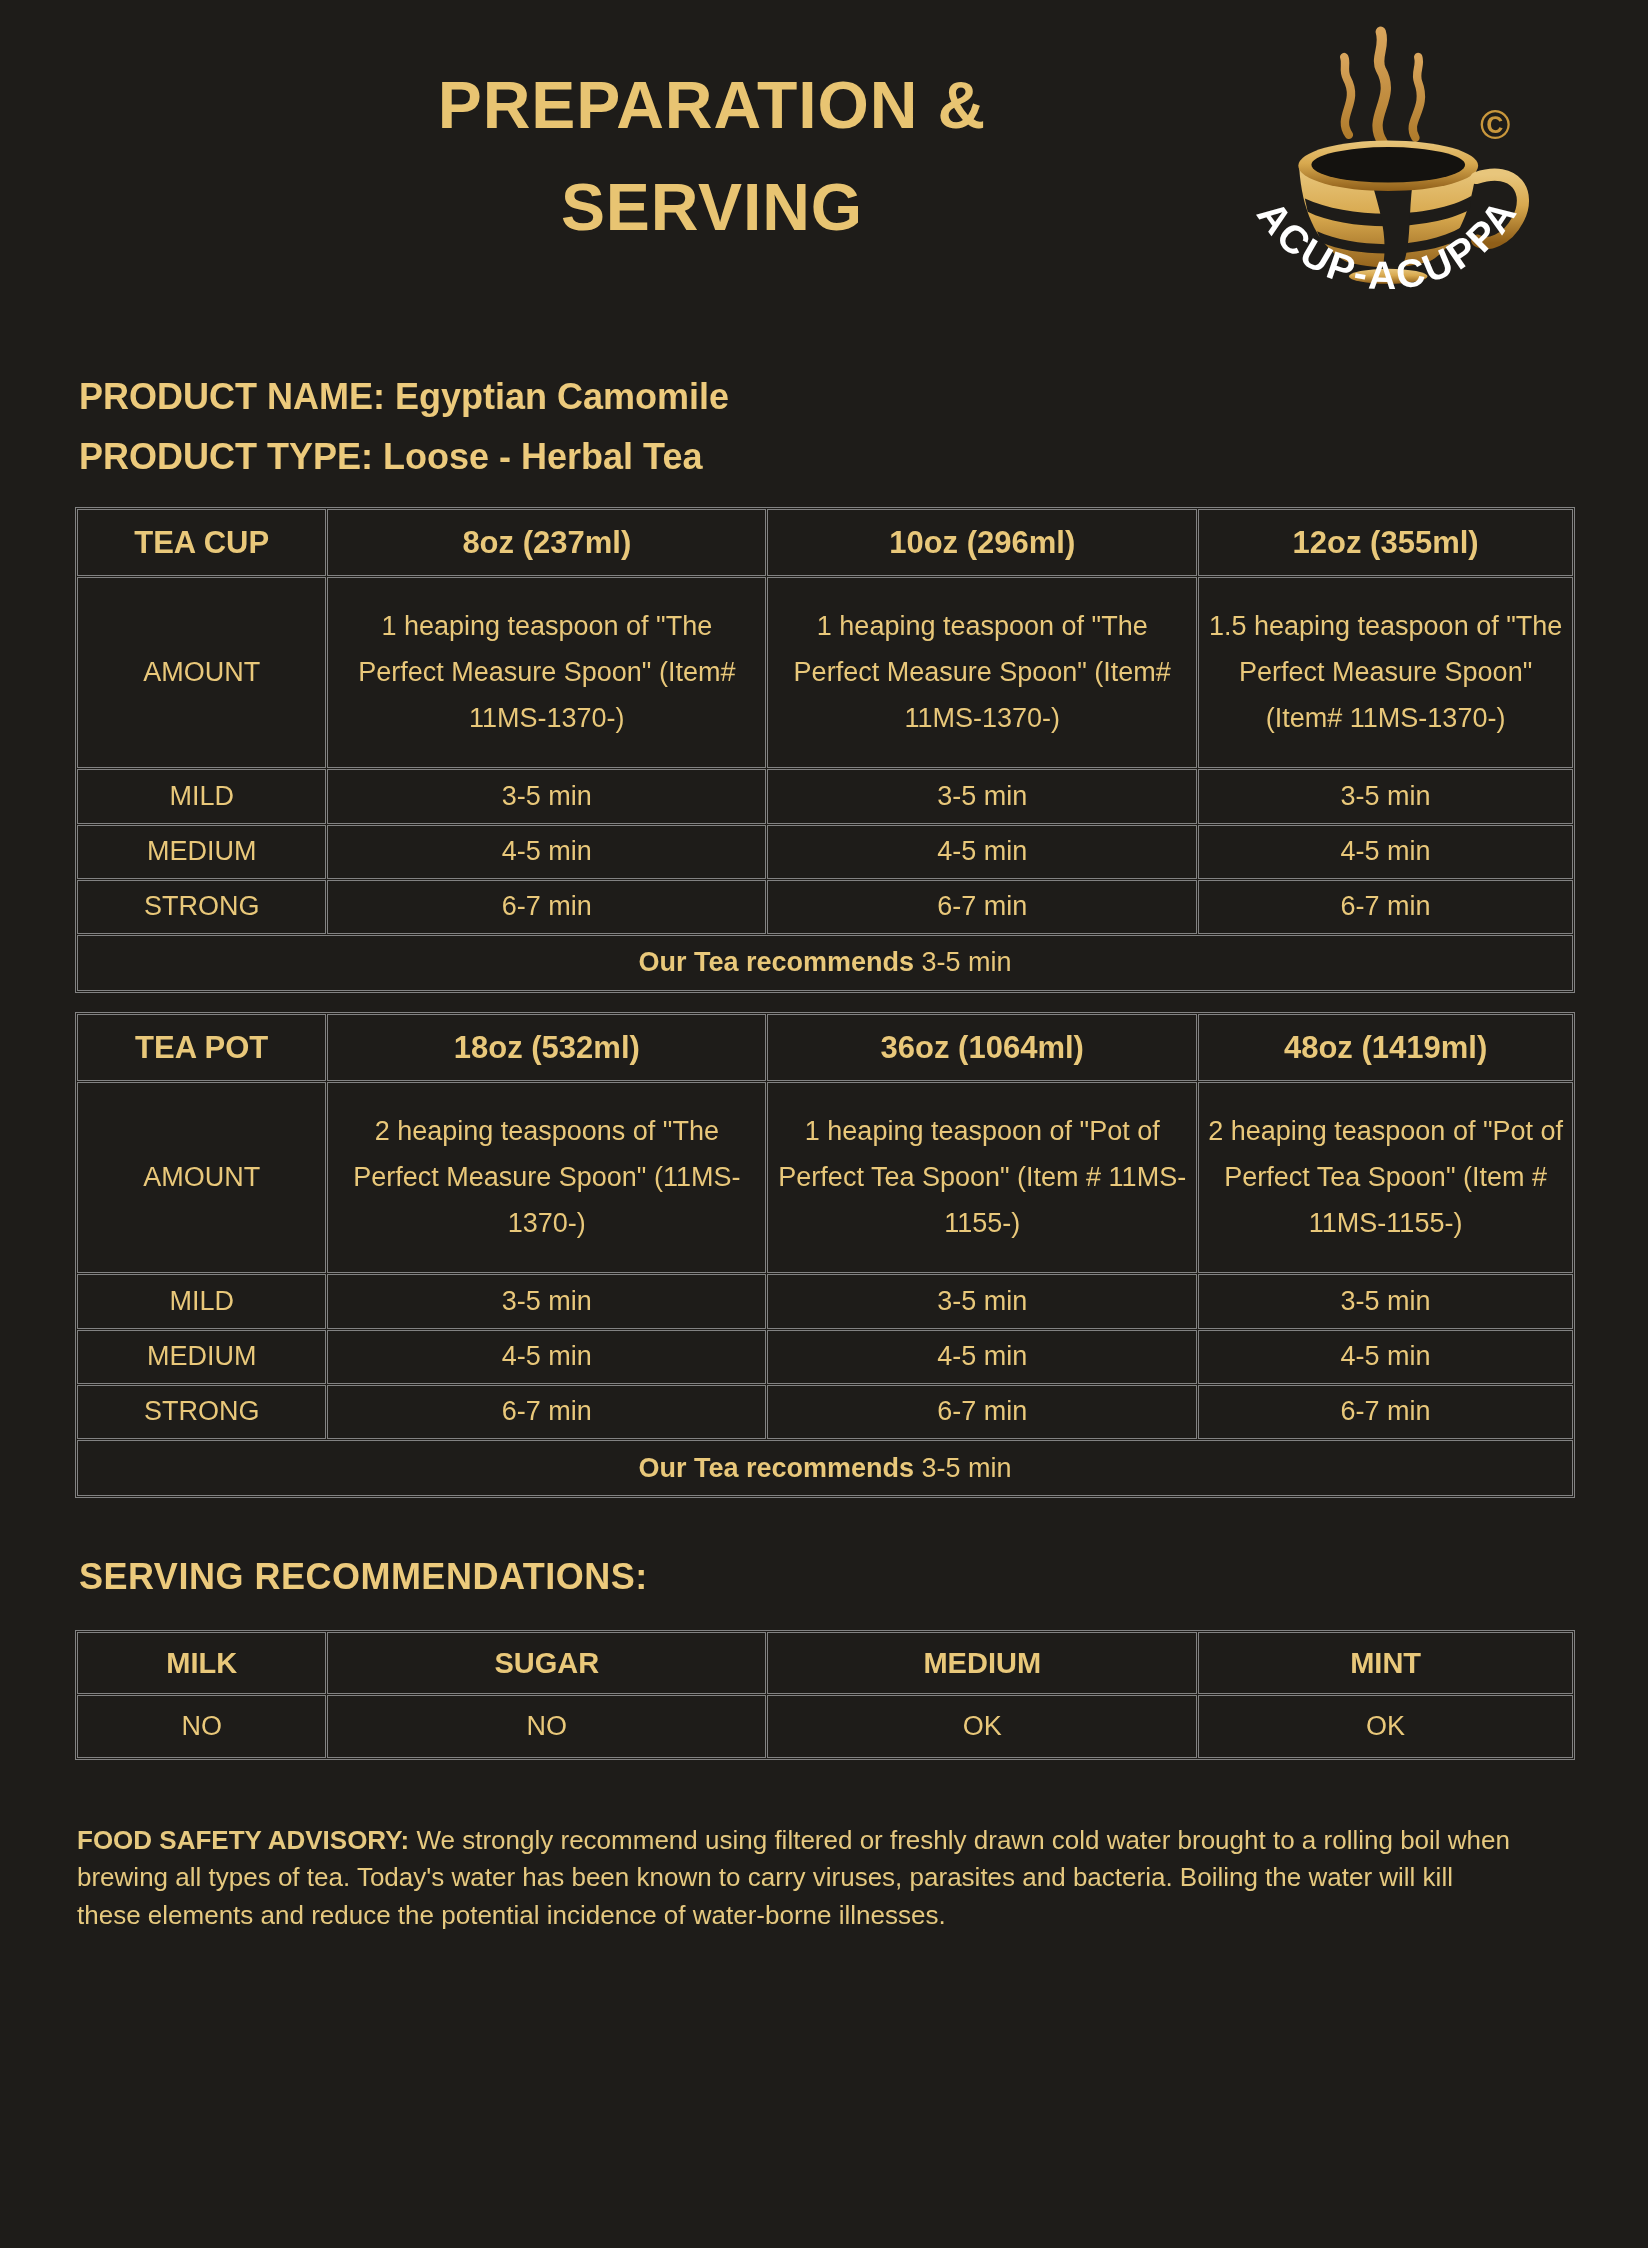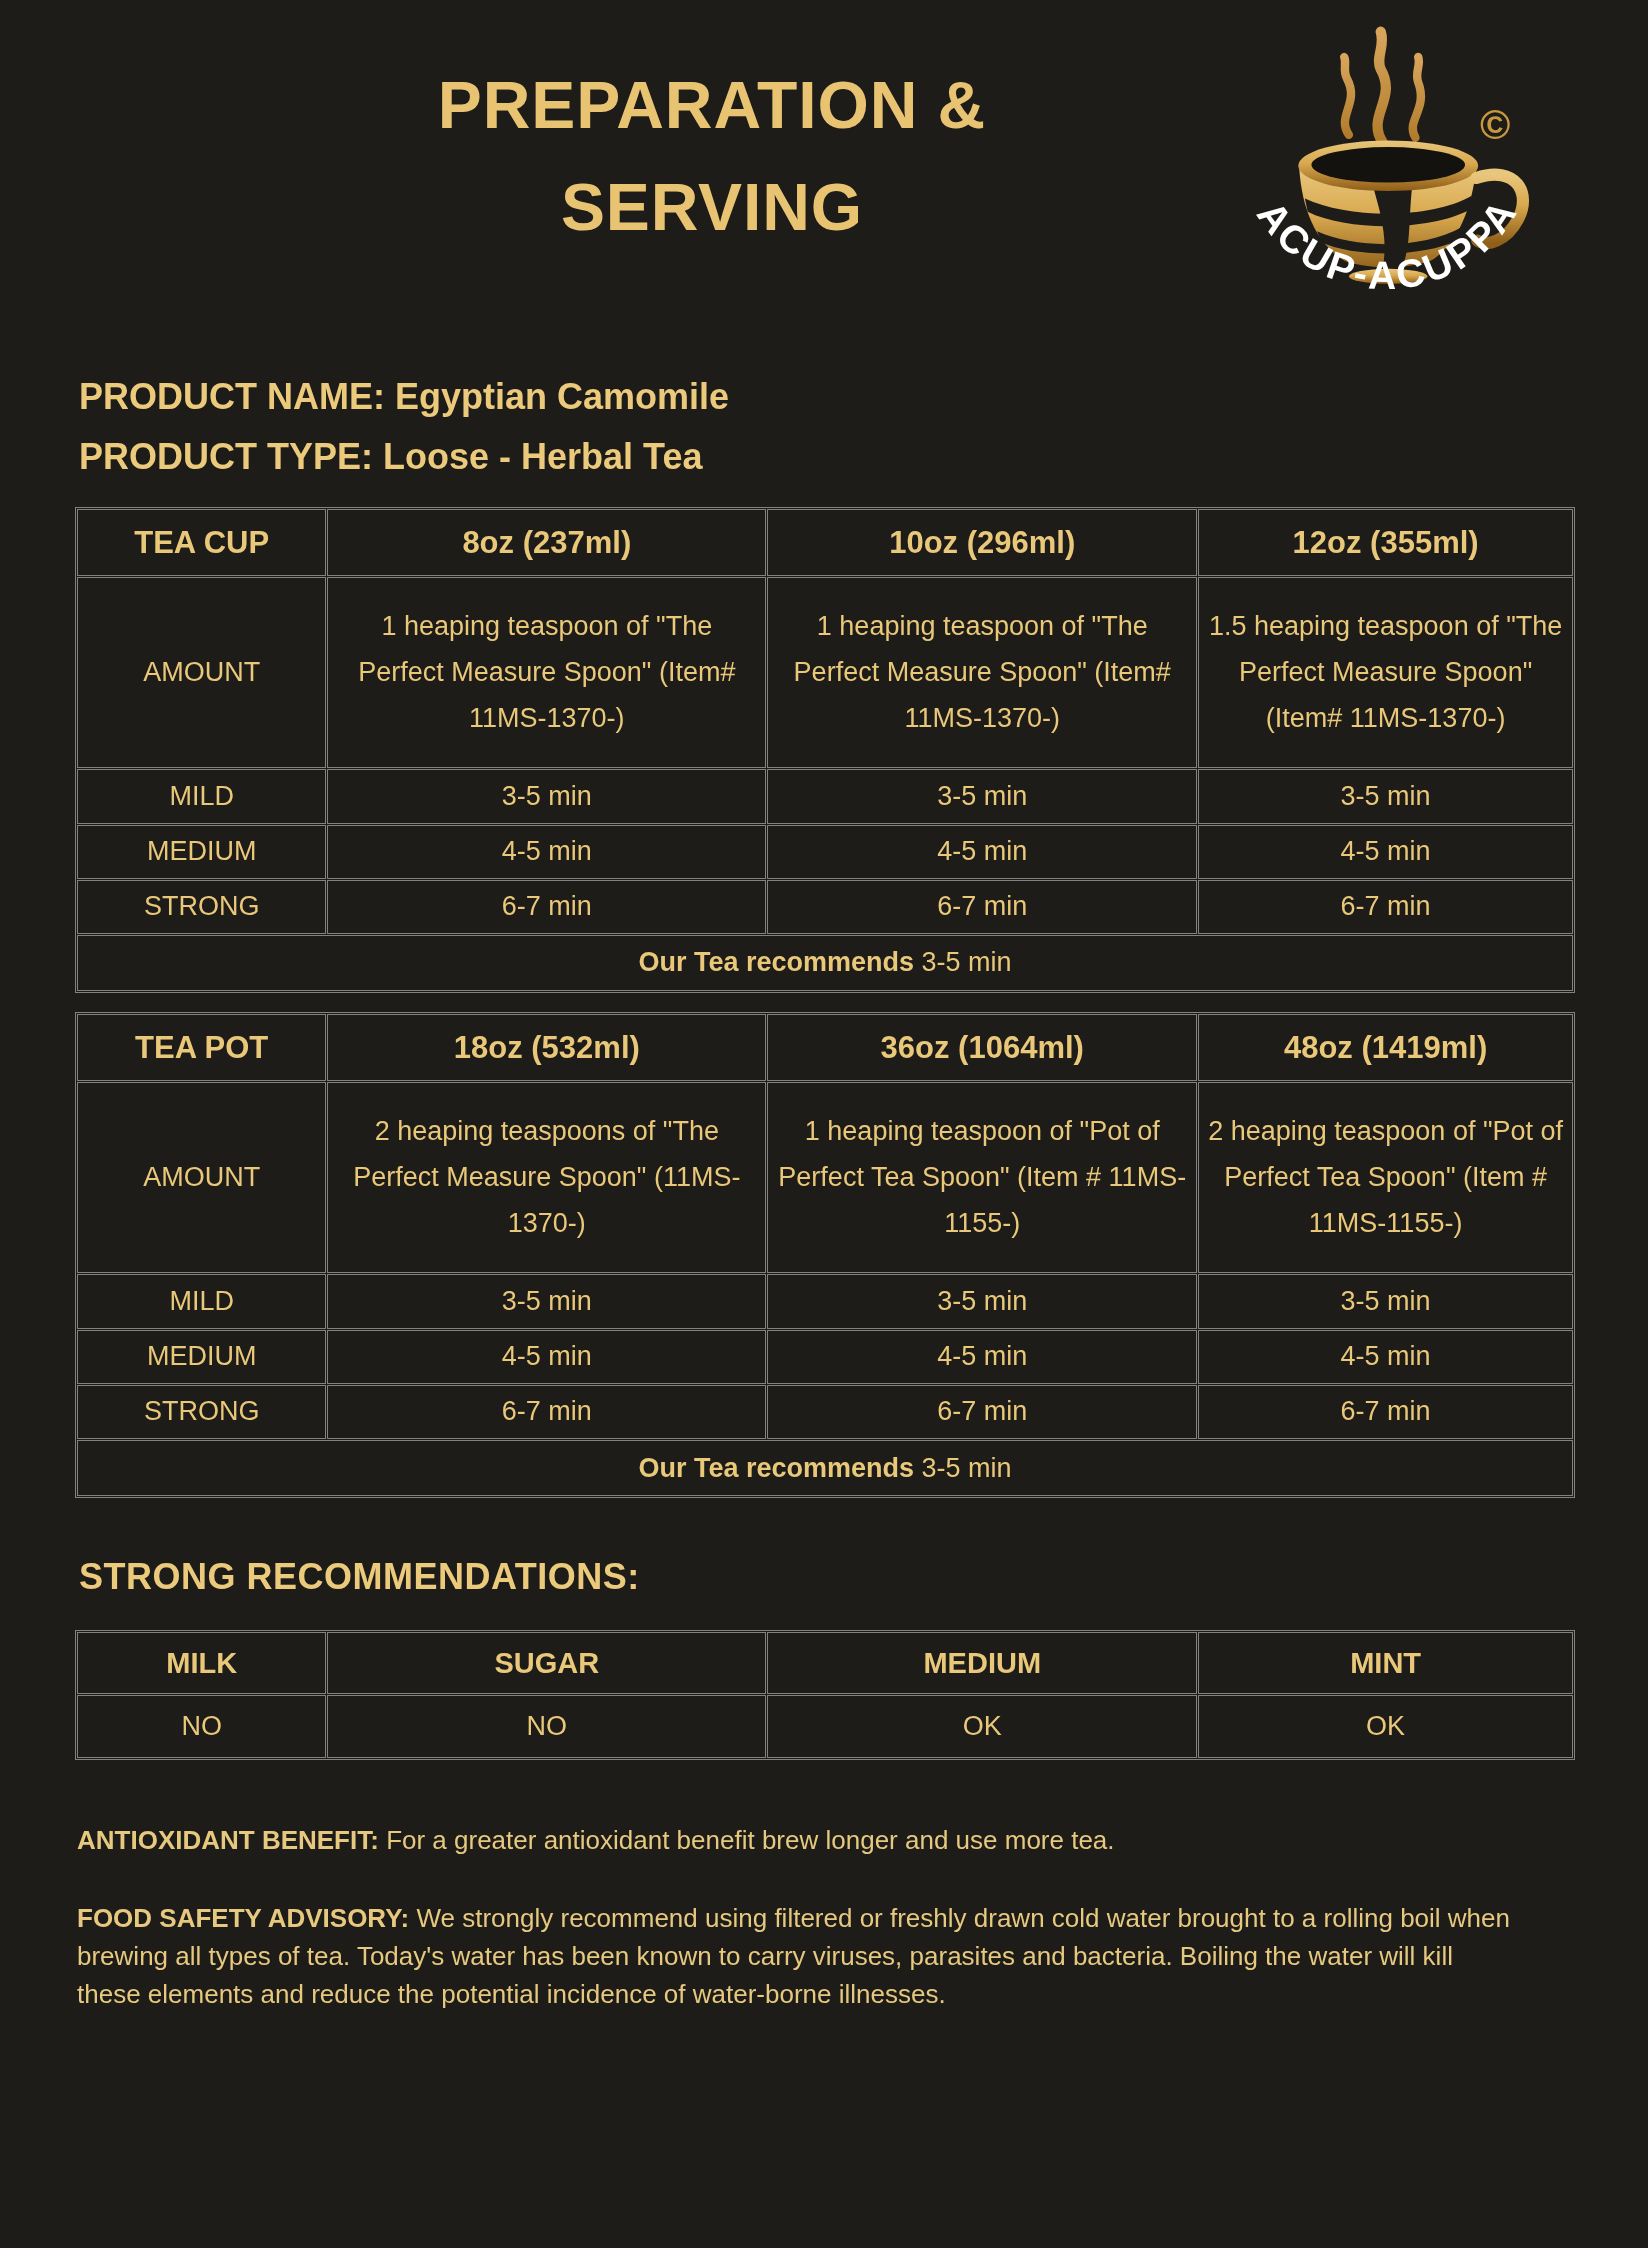--- a/index.html
+++ b/index.html
@@ -209,21 +209,21 @@
     </tr>
     <tr class="rec">
       <td colspan="4">
         <span class="b">Our Tea recommends</span>
         <span>3-5 min</span>
       </td>
     </tr>
   </tbody>
     </table>
 
-  <div class="serving-heading">STRONG RECOMMENDATIONS:</div>
+  <div class="serving-heading">SERVING RECOMMENDATIONS:</div>
 
   <table class="grid serve">
     <colgroup>
         <col style="width:16.7%">
         <col style="width:29.4%">
         <col style="width:28.8%">
         <col style="width:25.1%">
       </colgroup>
     <tbody>
         <tr class="head">
@@ -236,23 +236,19 @@
       <td>NO</td>
       <td>NO</td>
       <td>OK</td>
       <td>OK</td>
     </tr>
   </tbody>
     </table>
 
   <div class="notes">
     <p class="note">
-      <span class="b">ANTIOXIDANT BENEFIT:</span>
-      <span>For a greater antioxidant benefit brew longer and use more tea.</span>
-    </p>
-    <p class="note">
       <span class="b">FOOD SAFETY ADVISORY:</span>
       <span>We strongly recommend using filtered or freshly drawn cold water brought to a rolling boil when brewing all types of tea. Today's water has been known to carry viruses, parasites and bacteria. Boiling the water will kill these elements and reduce the potential incidence of water-borne illnesses.</span>
     </p>
   </div>
 
 </div>
 
 
 </body></html>

